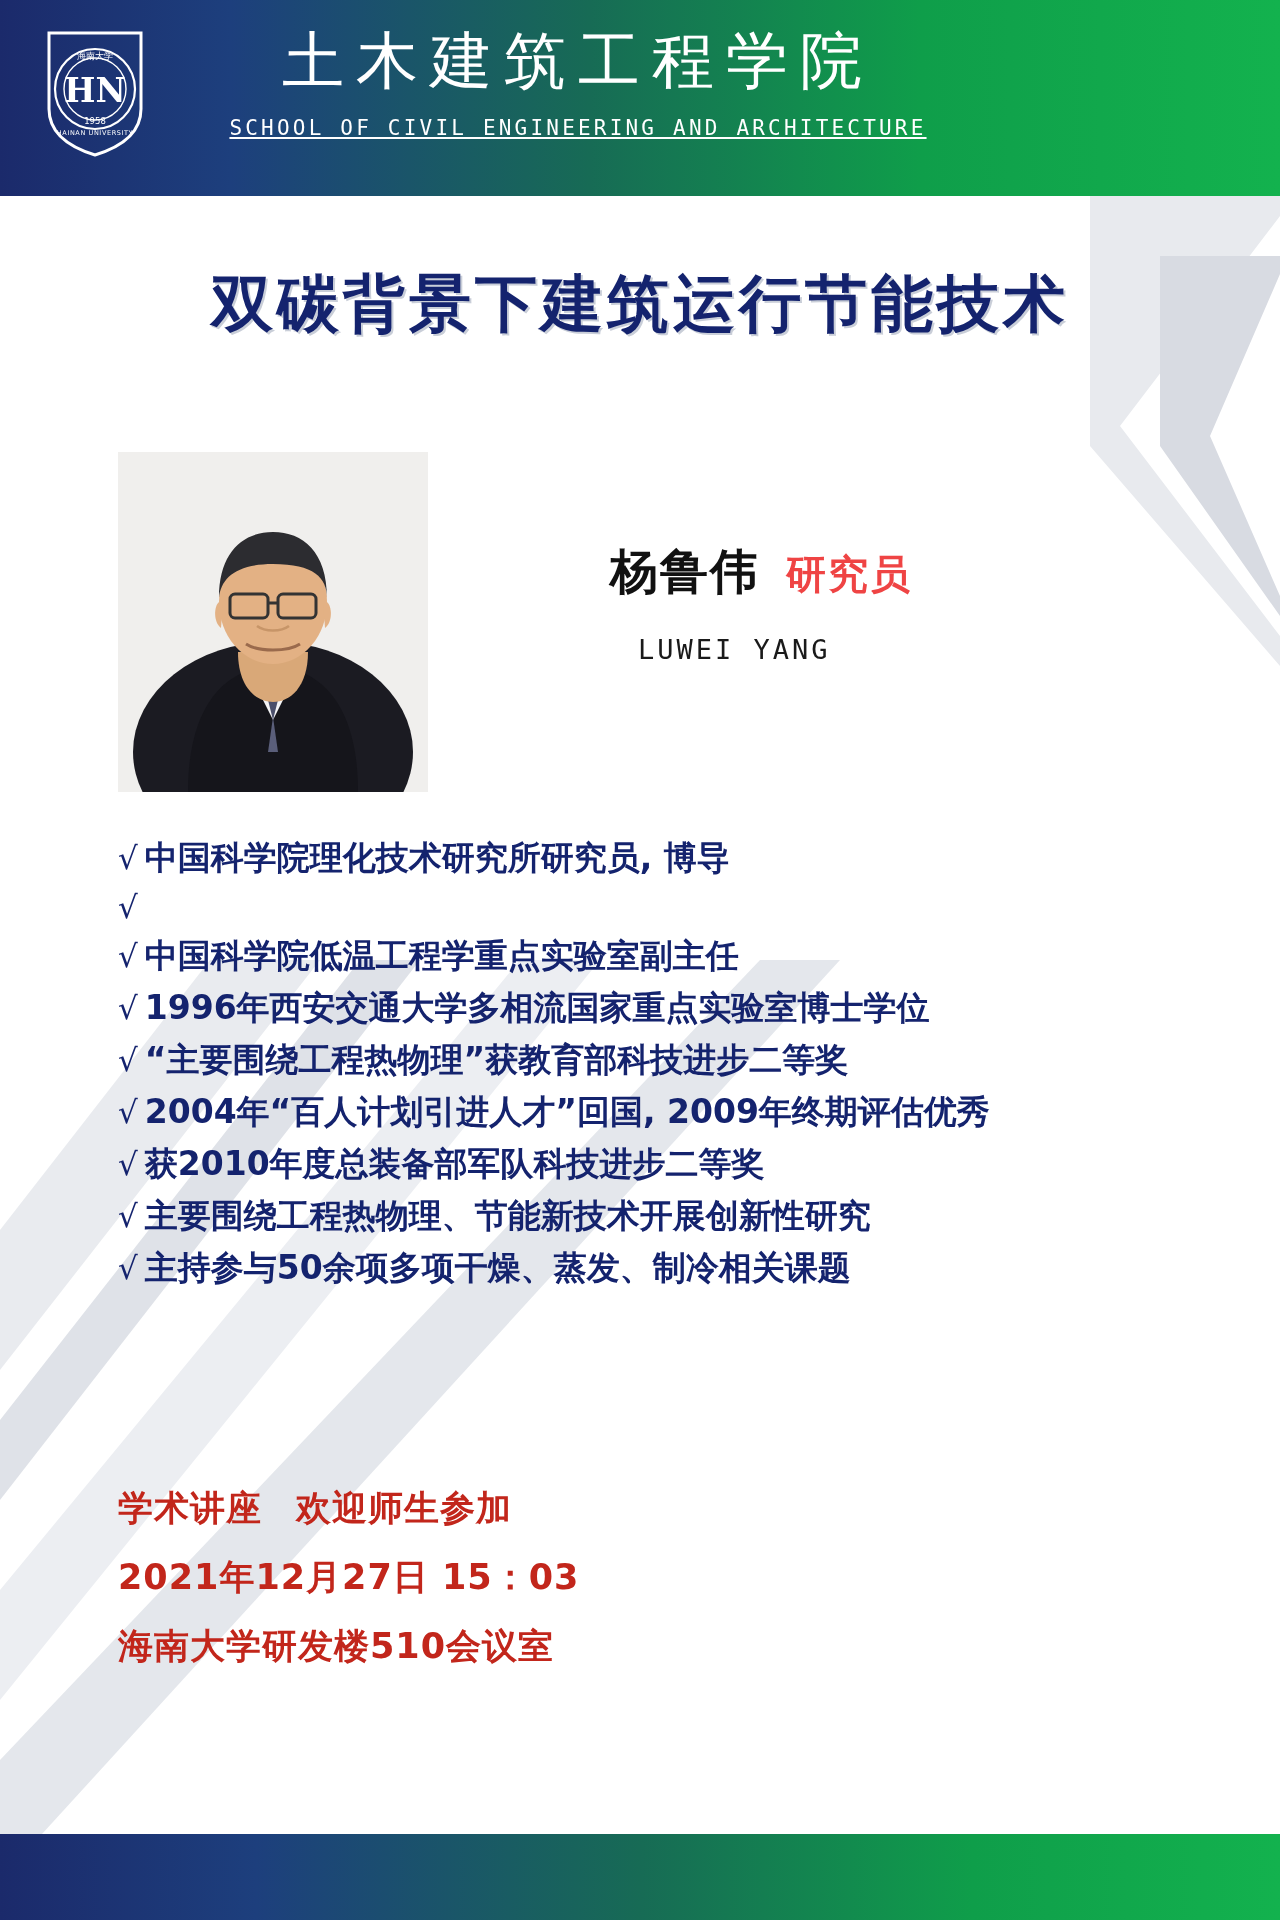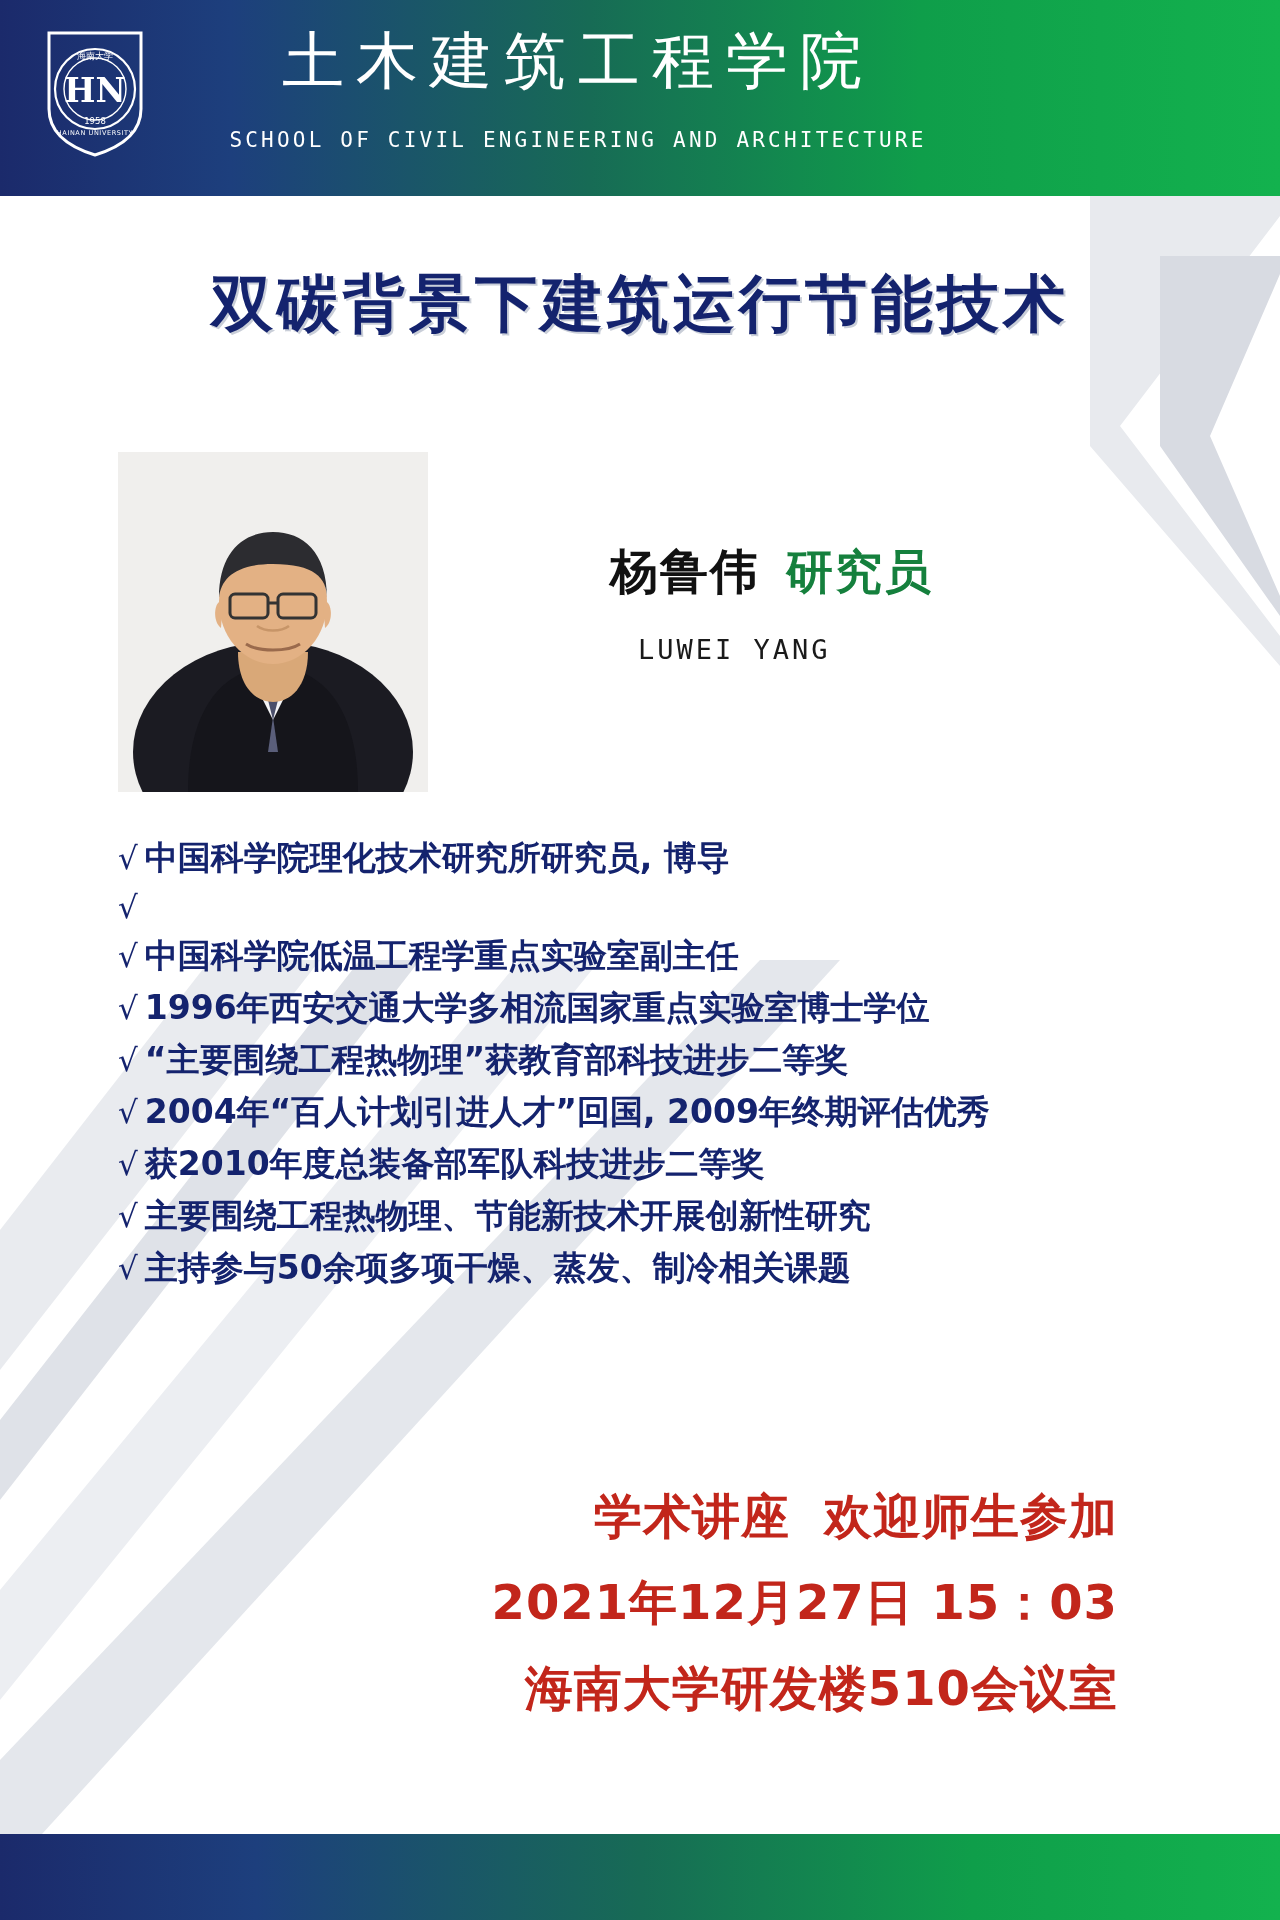--- a/index.html
+++ b/index.html
@@ -57,26 +57,27 @@
   .header-cn {
     font-family: "DejaVu Serif", serif;
     font-weight: normal;
     font-size: 62px;
     letter-spacing: 12px;
     color: #ffffff;
     line-height: 1.25;
     white-space: nowrap;
   }
   .header-en {
-    margin-top: 28px;
+    margin-top: 16px;
     font-family: "DejaVu Sans Mono", monospace;
     font-size: 21px;
     letter-spacing: 3.2px;
     color: #ffffff;
     white-space: nowrap;
+    text-decoration: underline;
   }
 
   
   .chevrons {
     position: absolute;
     right: 0;
     top: 196px;
     width: 420px;
     height: 560px;
     pointer-events: none;
@@ -127,23 +128,23 @@
   .speaker-cn {
     font-family: "DejaVu Serif", serif;
     font-weight: bold;
     font-size: 48px;
     letter-spacing: 2px;
     color: #111111;
   }
   .speaker-title-cn {
     font-family: "DejaVu Serif", serif;
     font-weight: bold;
-    font-size: 47px;
+    font-size: 40px;
     letter-spacing: 2px;
-    color: #15803d;
+    color: #ef4444;
     margin-left: 26px;
   }
   .speaker-en {
     position: absolute;
     left: 618px;
     top: 634px;
     font-family: "DejaVu Sans Mono", monospace;
     font-size: 27px;
     letter-spacing: 3px;
     color: #1a1a1a;
@@ -183,26 +184,25 @@
   
   .footer-info {
     position: absolute;
     left: 118px;
     top: 1485px;
     width: 1000px;
   }
   .red-line {
     font-family: "DejaVu Sans", sans-serif;
     font-weight: bold;
-    font-size: 48px;
+    font-size: 35px;
     color: #c2261b;
     letter-spacing: 1px;
     margin-bottom: 22px;
     white-space: nowrap;
-    text-align: right;
   }
   .red-line.invite .gap { display: inline-block; width: 34px; }
 
   
   .footer-band {
     position: absolute;
     left: 0;
     bottom: 0;
     width: 1280px;
     height: 86px;

